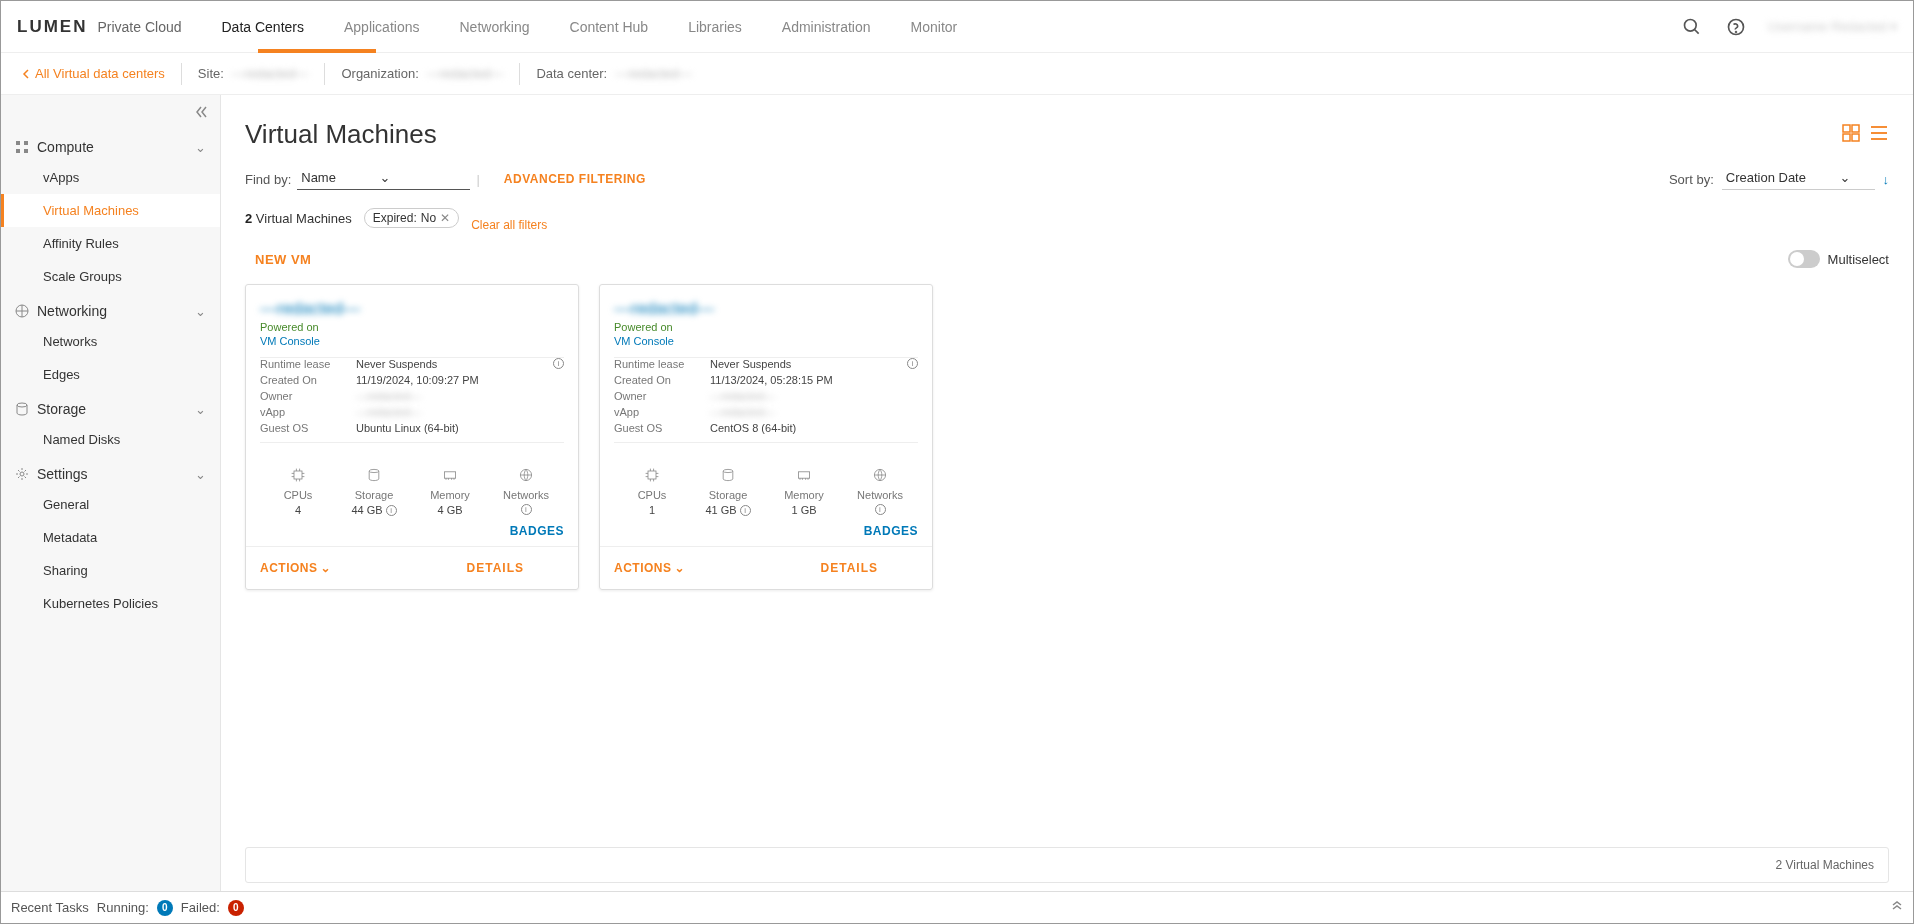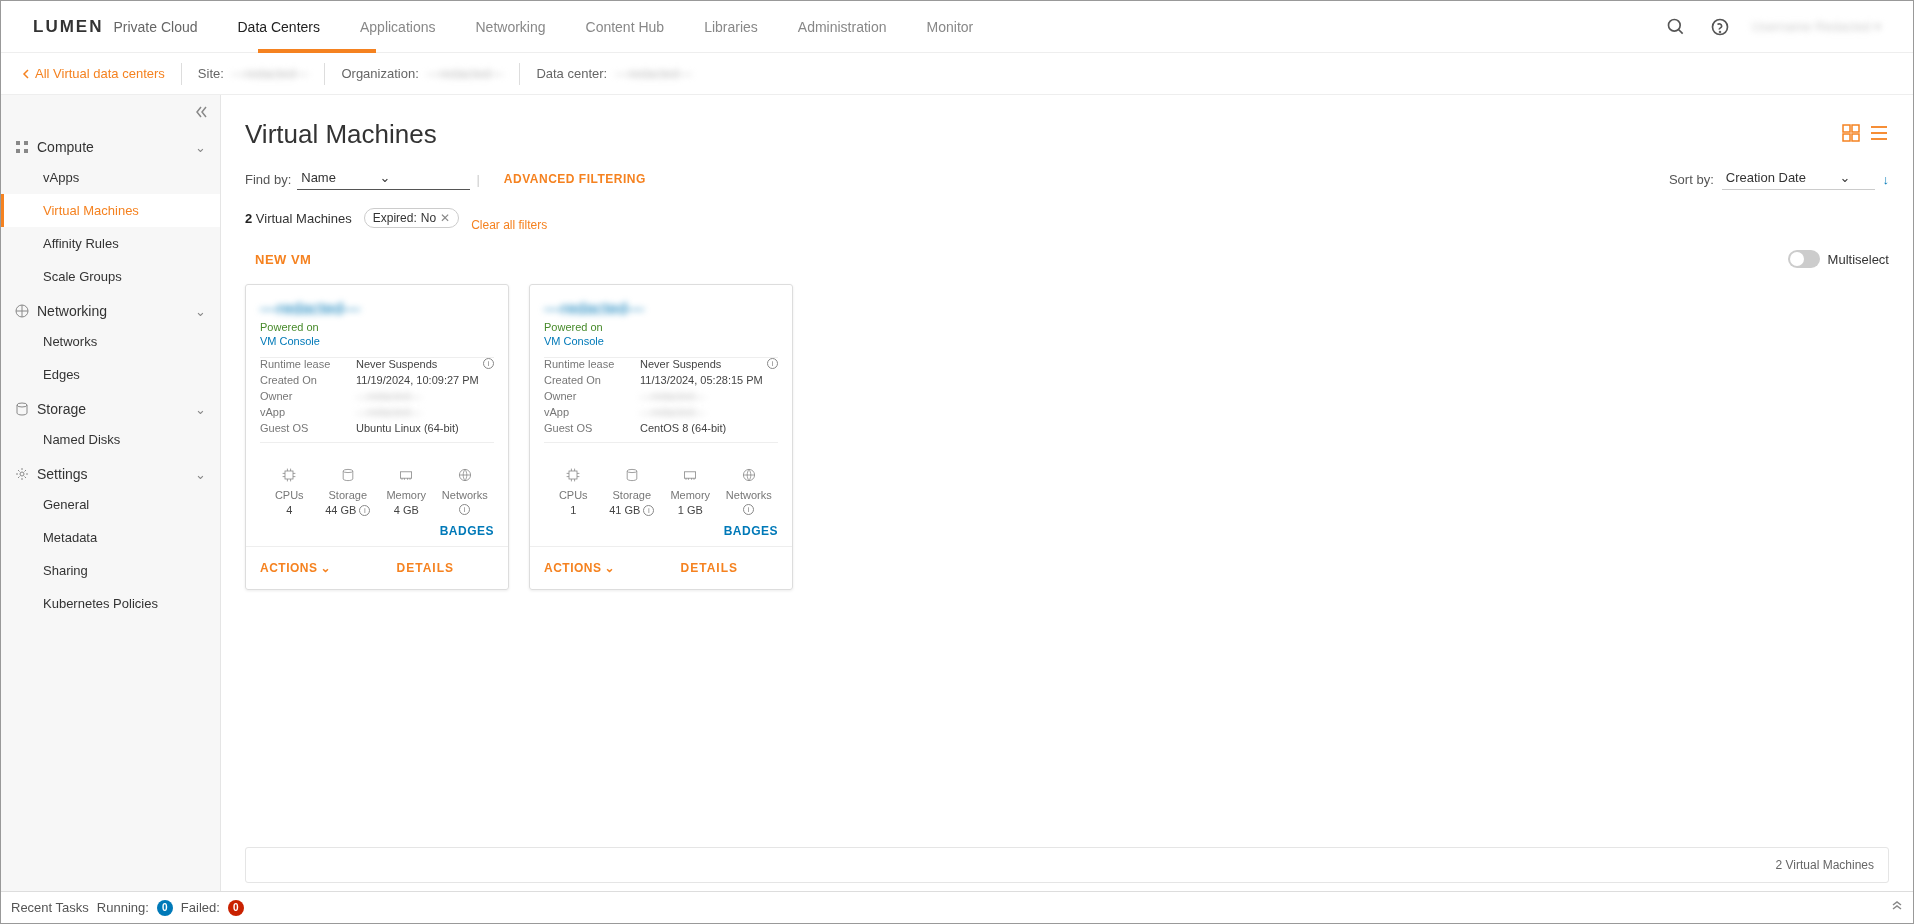--- a/index.html
+++ b/index.html
@@ -1,19 +1,19 @@
 <!DOCTYPE html>
 <html><head>
 <meta charset="utf-8">
 <style>
 * { margin: 0; padding: 0; box-sizing: border-box; }
 body { font-family: "Segoe UI", Arial, sans-serif; font-size: 13px; color: #333; background: #fff; }
 .app { width: 1914px; height: 924px; display: flex; flex-direction: column; border: 1px solid #999; overflow: hidden; position: relative; }
 
-.topnav { height: 52px; display: flex; align-items: center; padding: 0 32px; border-bottom: 1px solid #eee; }
+.topnav { height: 52px; display: flex; align-items: center; padding: 0 16px; border-bottom: 1px solid #eee; }
 .logo { font-weight: 600; letter-spacing: 2px; font-size: 17px; }
 .logo-sub { font-size: 14px; color: #666; margin-left: 10px; }
 .nav-tabs { display: flex; margin-left: 40px; gap: 40px; }
 .nav-tab { font-size: 14px; color: #888; cursor: pointer; padding: 16px 0; }
 .nav-tab.active { color: #222; font-weight: 500; }
 .nav-right { margin-left: auto; display: flex; align-items: center; gap: 20px; }
 .icon-btn { width: 24px; height: 24px; display: flex; align-items: center; justify-content: center; cursor: pointer; color: #555; }
 .icon-btn svg { width: 20px; height: 20px; }
 .user-block { color: #ccc; font-size: 13px; filter: blur(3px); }
 .tab-underline { height: 4px; background: #f58220; width: 118px; position: absolute; top: 48px; left: 257px; }
@@ -54,21 +54,21 @@
 .pill-close { color: #888; cursor: pointer; }
 .clear-all { color: #f58220; font-size: 12px; cursor: pointer; margin-top: 14px; }
 
 .action-row { display: flex; align-items: center; margin-bottom: 16px; }
 .new-vm { color: #f58220; font-size: 13px; font-weight: 600; letter-spacing: 0.5px; cursor: pointer; padding-left: 10px;}
 .multi-block { margin-left: auto; display: flex; align-items: center; gap: 8px; }
 .switch { width: 32px; height: 18px; background: #ccc; border-radius: 10px; position: relative; cursor: pointer; }
 .switch-knob { width: 14px; height: 14px; background: #fff; border-radius: 50%; position: absolute; top: 2px; left: 2px; }
 
 .cards { display: flex; gap: 20px; }
-.card { width: 264px; border: 1px solid #ddd; border-radius: 3px; box-shadow: 0 1px 3px rgba(0,0,0,0.08); display: flex; flex-direction: column; }
+.card { width: 334px; border: 1px solid #ddd; border-radius: 3px; box-shadow: 0 1px 3px rgba(0,0,0,0.08); display: flex; flex-direction: column; }
 .card-body { padding: 14px 14px 8px; }
 .vm-name { font-size: 17px; font-weight: 500; color: #0079b8; filter: blur(3px); margin-bottom: 2px; }
 .vm-status { font-size: 11px; color: #478a2a; margin-bottom: 2px; }
 .vm-console { font-size: 11px; color: #0079b8; cursor: pointer; }
 .props { margin-top: 10px; border-top: 1px solid #eee; }
 .prop-row { display: flex; font-size: 11px; color: #555; margin-bottom: 4px; }
 .prop-label { width: 96px; color: #777; }
 .prop-val { flex: 1; color: #444; }
 .prop-val.blurv { filter: blur(3px); color: #bbb; }
 .stats { display: flex; border-top: 1px solid #eee; margin-top: 8px; padding-top: 24px; }

